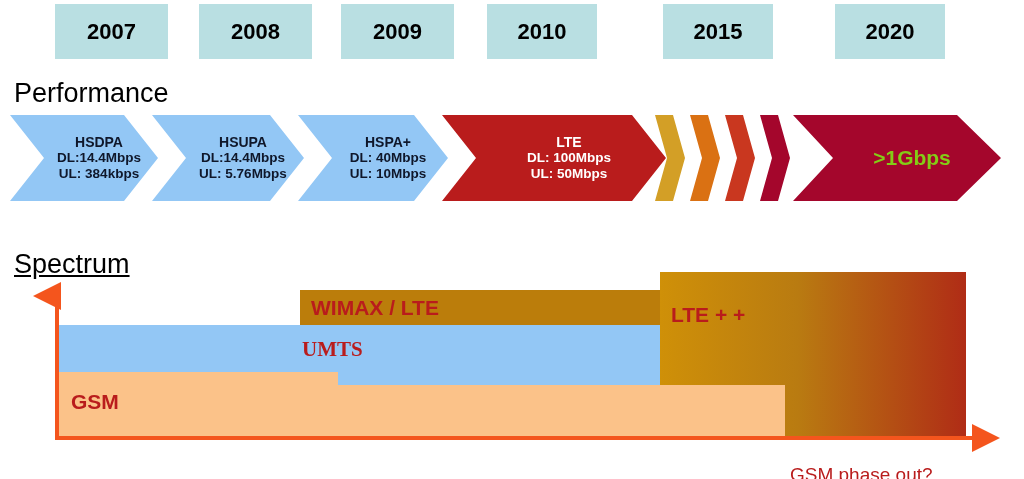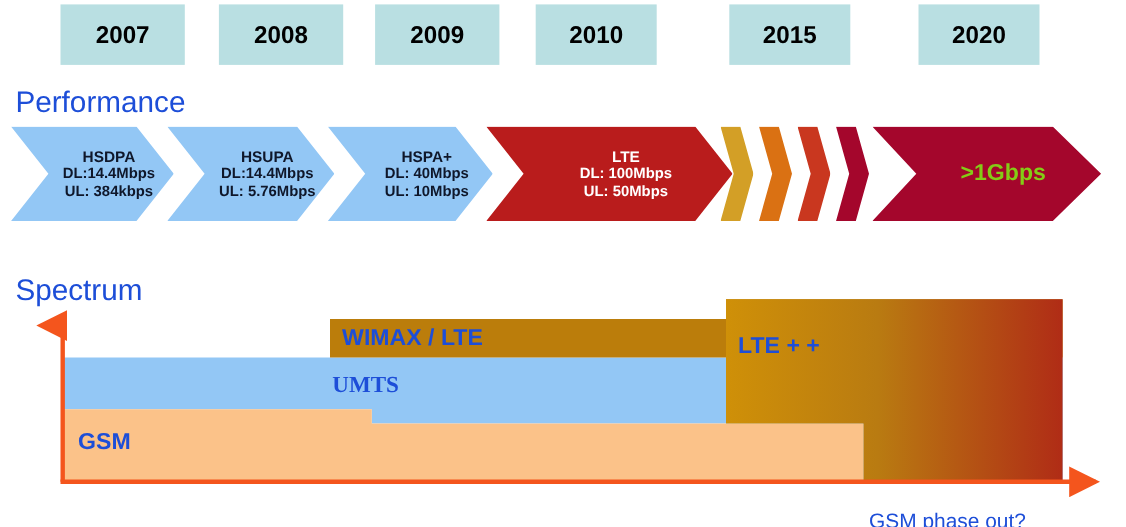--- a/index.html
+++ b/index.html
@@ -33,26 +33,26 @@
     font-weight: bold;
     color: #000000;
     letter-spacing: 0px;
     text-align: right;
   }
 
   
   .section-title {
     position: absolute;
     font-size: 27px;
-    color: #1d4ed8;
+    color: #000000;
     font-weight: normal;
     white-space: nowrap;
   }
   #perf-title { left: 14px; top: 78px; }
-  #spec-title { left: 14px; top: 249px; }
+  #spec-title { left: 14px; top: 249px; text-decoration: underline; }
 
   
   .arrow {
     position: absolute;
     top: 115px;
     height: 86px;
     display: flex;
     flex-direction: column;
     align-items: center;
     justify-content: center;
@@ -103,21 +103,21 @@
     position: absolute;
     left: 0;
     top: 0;
     width: 1024px;
     height: 479px;
     pointer-events: none;
   }
   .spec-label {
     position: absolute;
     white-space: nowrap;
-    color: #1d4ed8;
+    color: #b91c1c;
   }
   #label-wimax {
     left: 311px; top: 296px;
     font-size: 21px; font-weight: bold;
   }
   #label-umts {
     left: 302px; top: 337px;
     font-size: 21px; font-weight: bold;
     font-family: "Liberation Serif", serif;
   }

